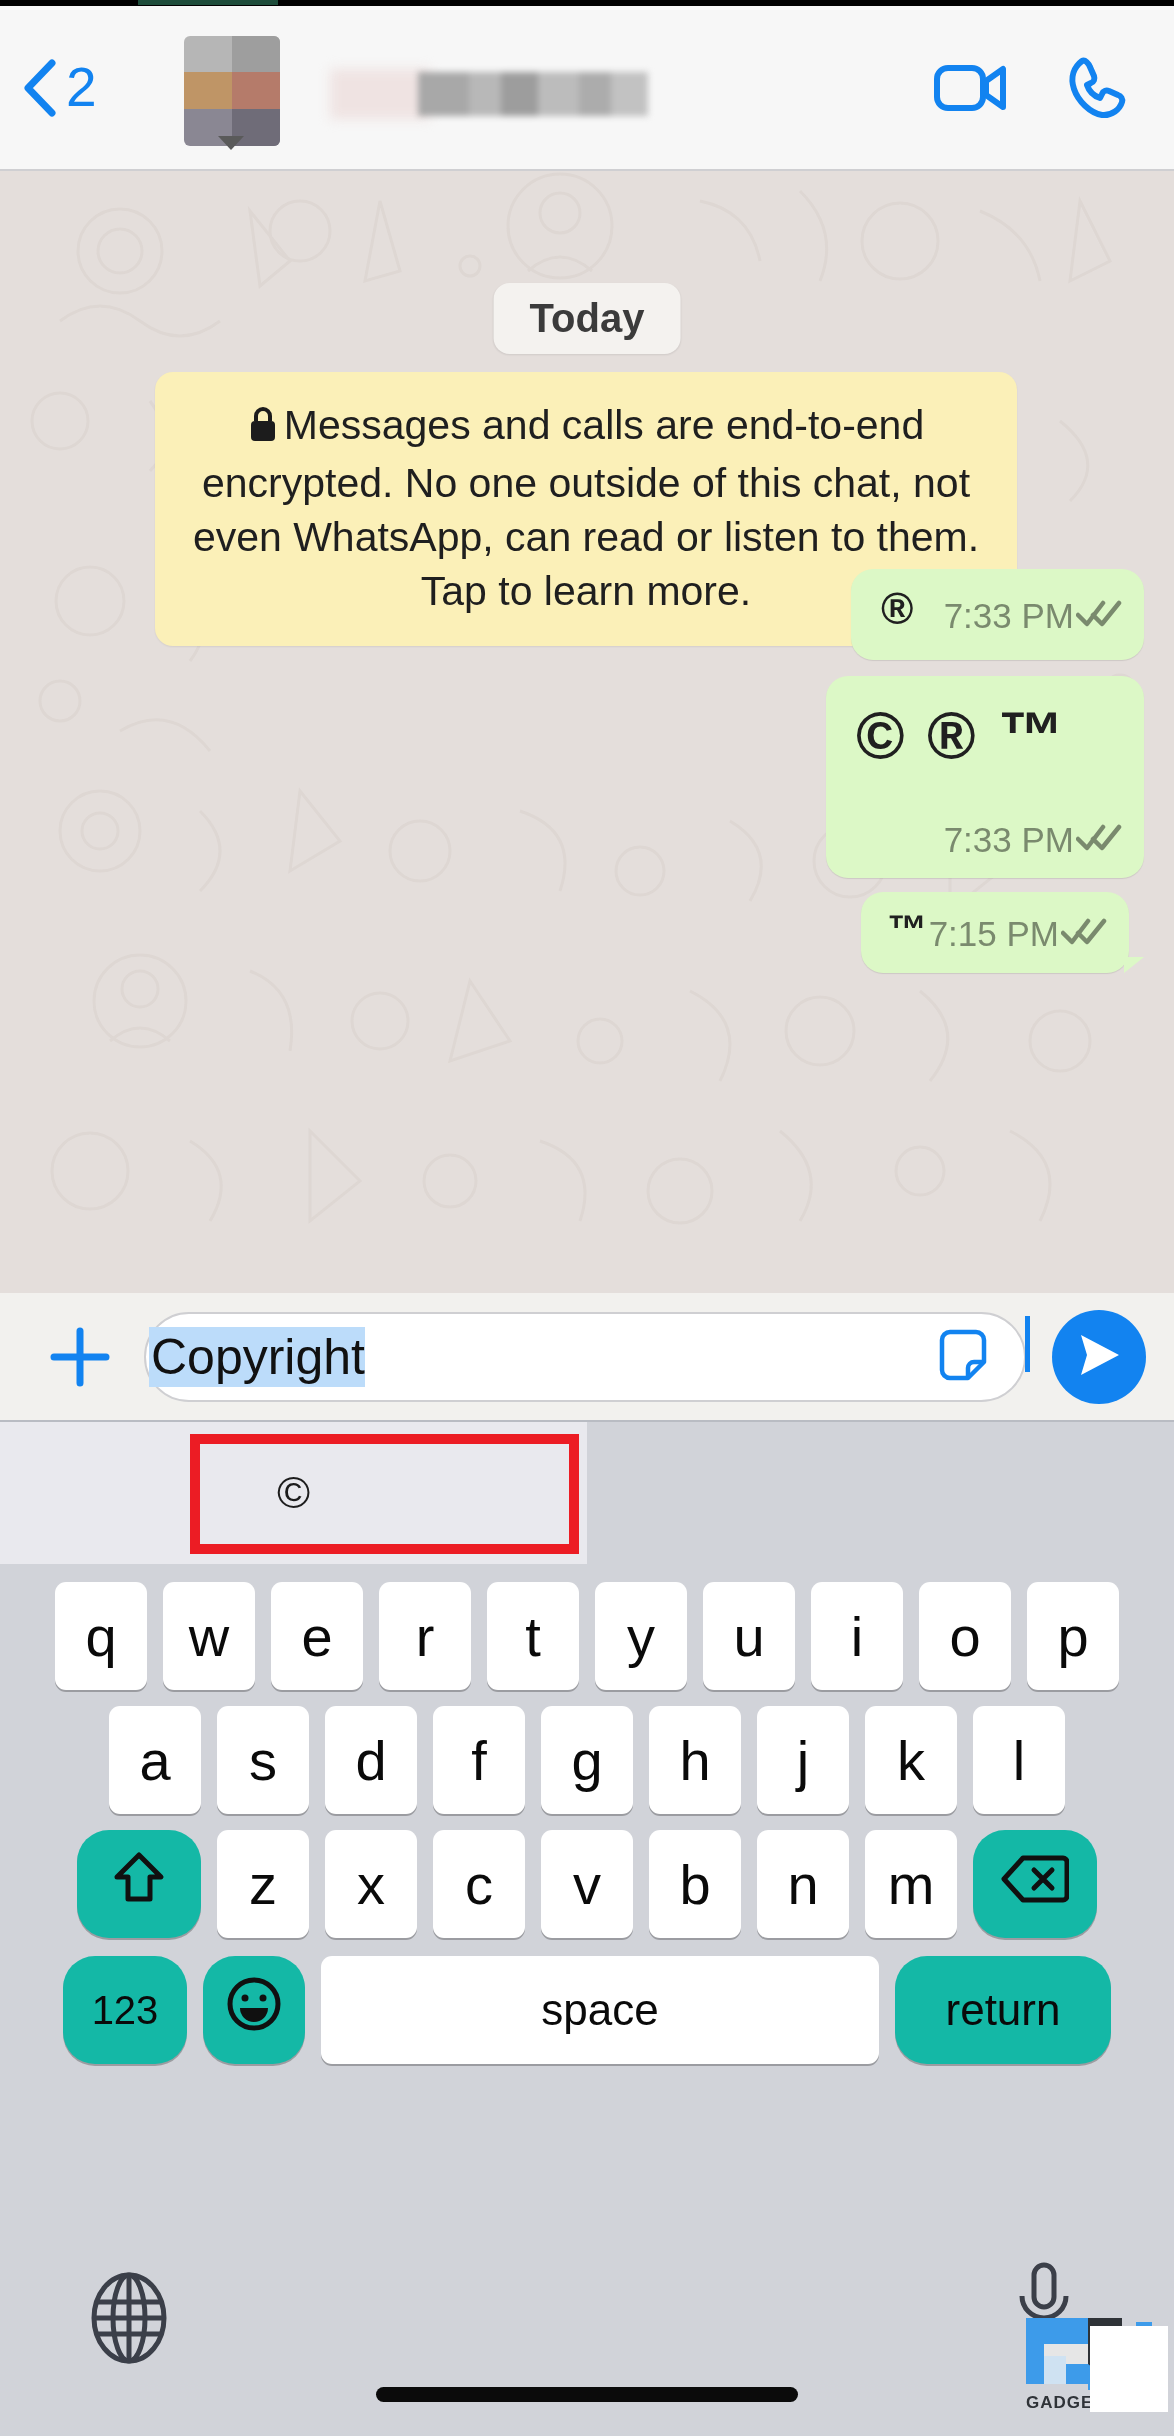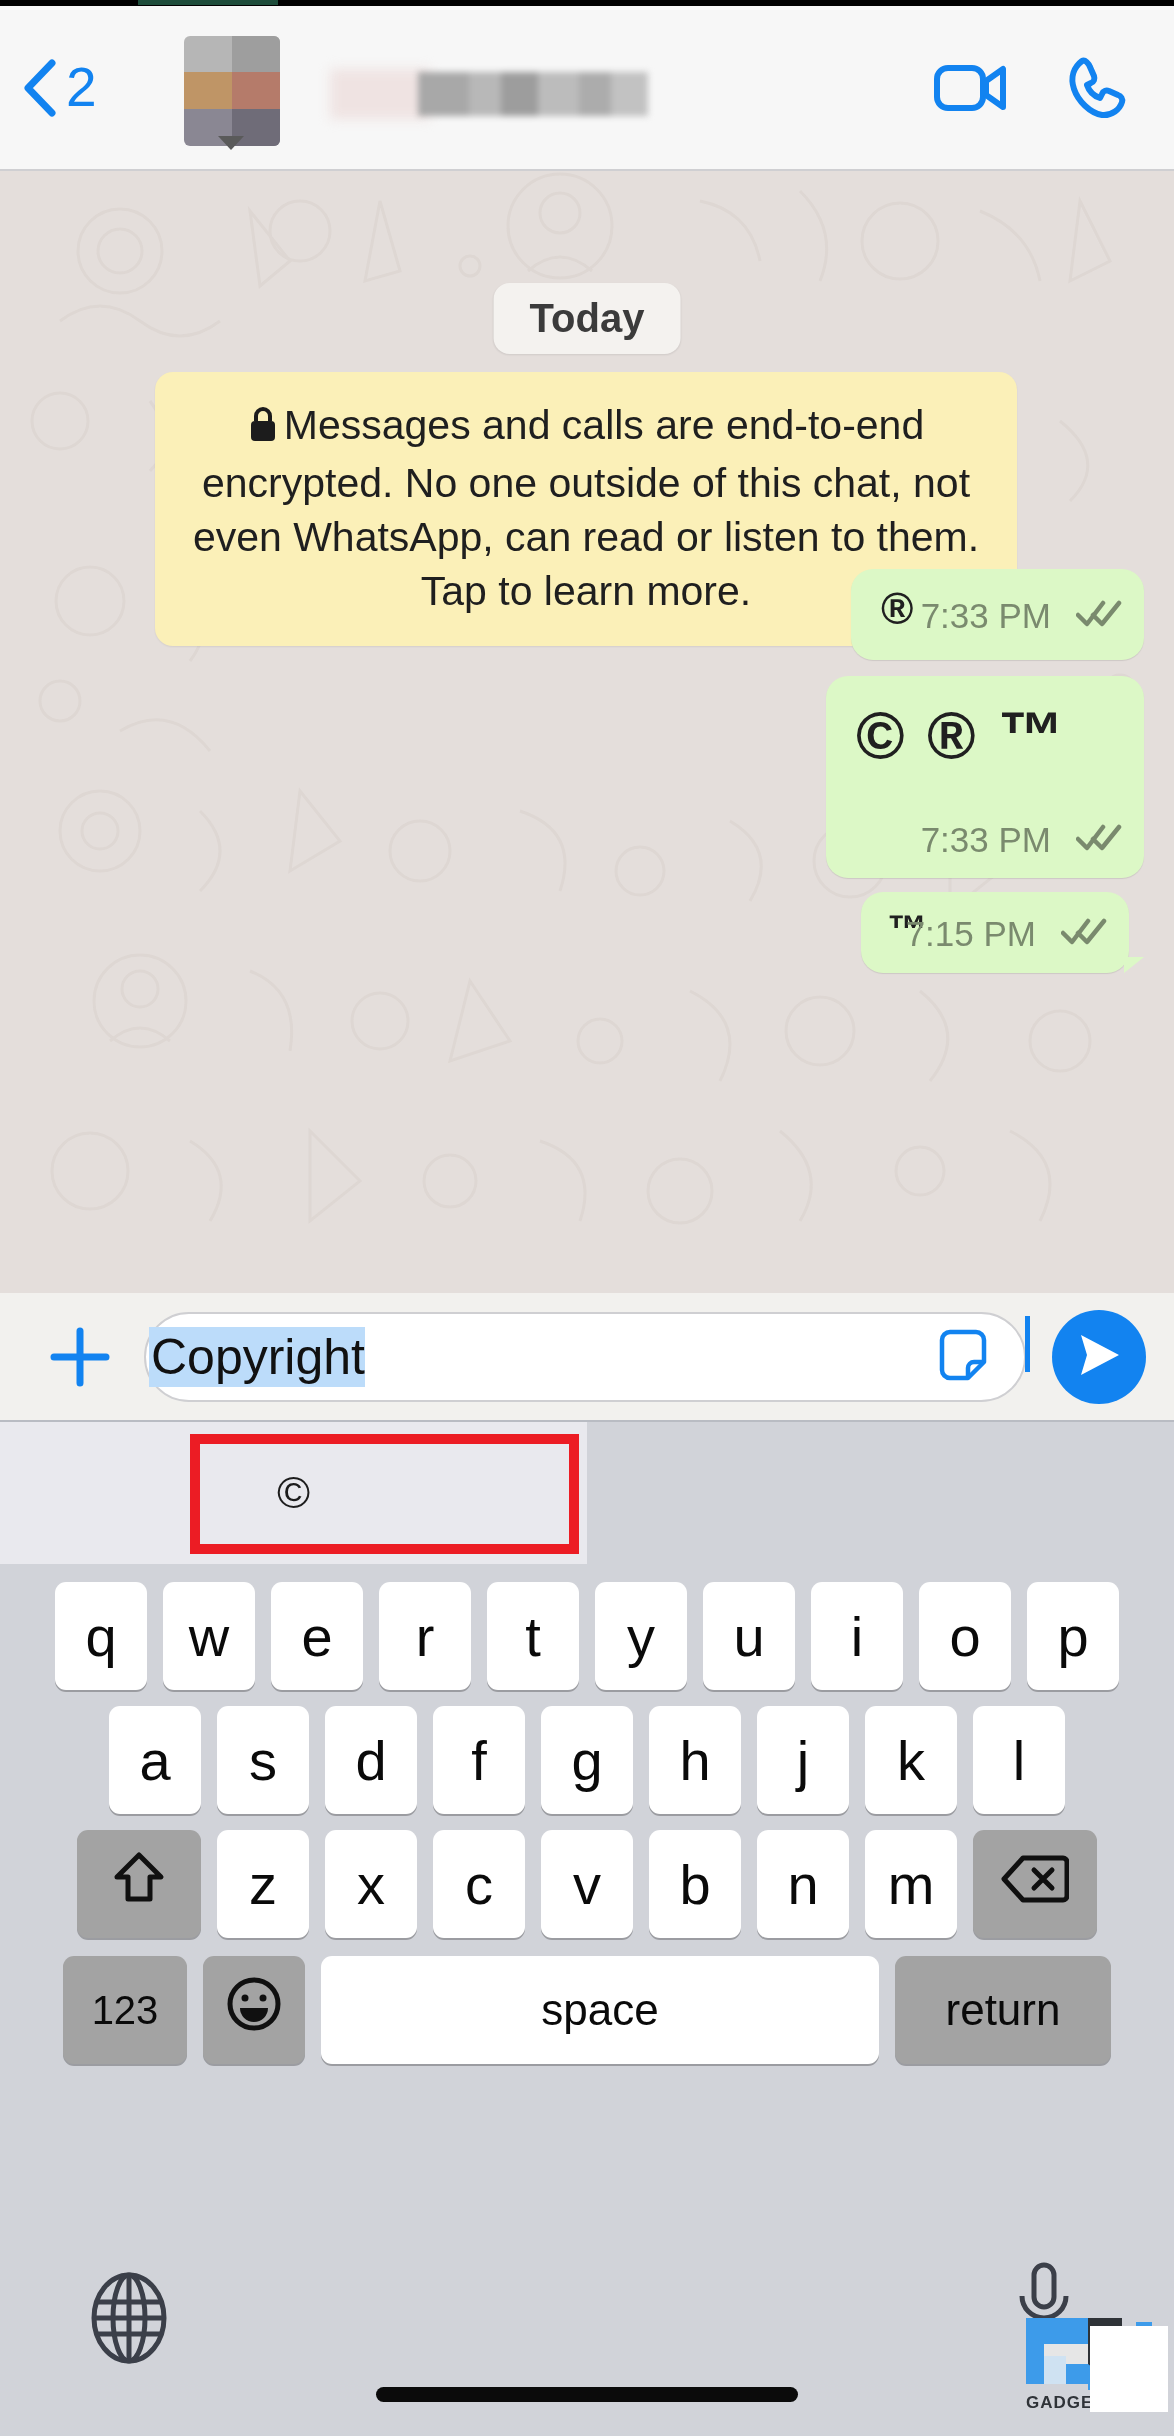--- a/index.html
+++ b/index.html
@@ -147,21 +147,21 @@
     position: absolute; left: 30px; top: 18px;
     font-size: 56px; font-weight: 700; color: #202020; letter-spacing: 2px;
     line-height: 1;
   }
   .b1 .b-body { font-size: 44px; top: 18px; }
   .b2 .b-body { font-size: 66px; top: 26px; left: 30px; }
   .b3 .b-body { font-size: 40px; top: 17px; left: 26px; }
 
   .b-meta {
     position: absolute; right: 22px;
-    display: flex; align-items: center; gap: 25px;
+    display: flex; align-items: center; gap: 2px;
     font-size: 35px; color: #7a8a6e;
   }
   .b1 .b-meta { top: 27px; }
   .b2 .b-meta { bottom: 18px; }
   .b3 .b-meta { top: 22px; }
   .ticks { display: inline-block; }
 
   
   .input-bar {
     position: absolute; top: 1293px; left: 0; width: 1174px; height: 127px;
@@ -234,21 +234,22 @@
   .krow.r4 { margin-top: 18px; }
   .key {
     width: 92px; height: 108px;
     background: #ffffff;
     border-radius: 11px;
     box-shadow: 0 2px 0 rgba(0,0,0,0.26);
     display: flex; align-items: center; justify-content: center;
     font-size: 56px; color: #0a0a0a; font-weight: 400;
   }
   .key.fn {
-    background: #a3a3a3;
+    background: #14b8a6;
+    border-radius: 32px;
   }
   .key.wide-shift { width: 124px; }
   .key.wide-back { width: 124px; }
   .key.num { width: 124px; font-size: 40px; }
   .key.emoji { width: 102px; }
   .key.space { width: 558px; font-size: 44px; }
   .key.ret { width: 216px; font-size: 44px; }
   .krow.r4 .key { height: 108px; }
 
   .bottom-strip {

